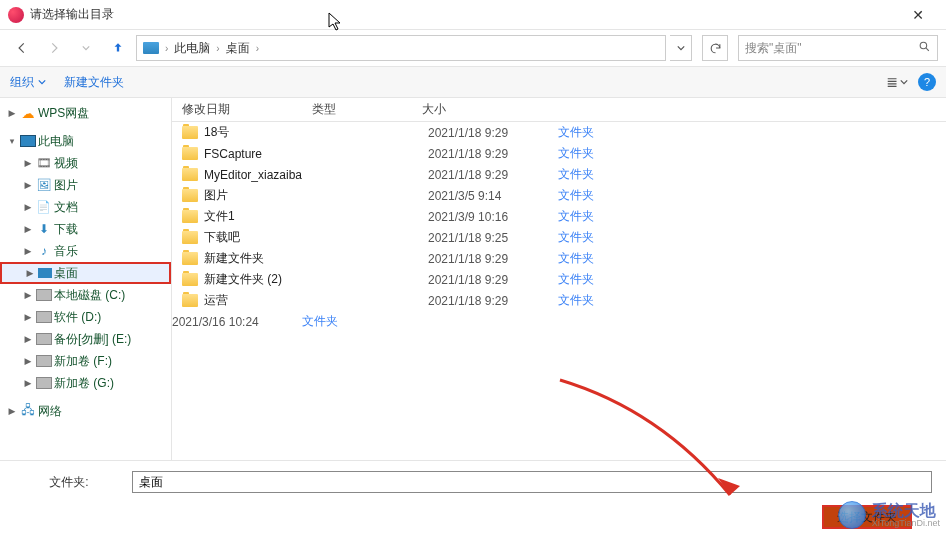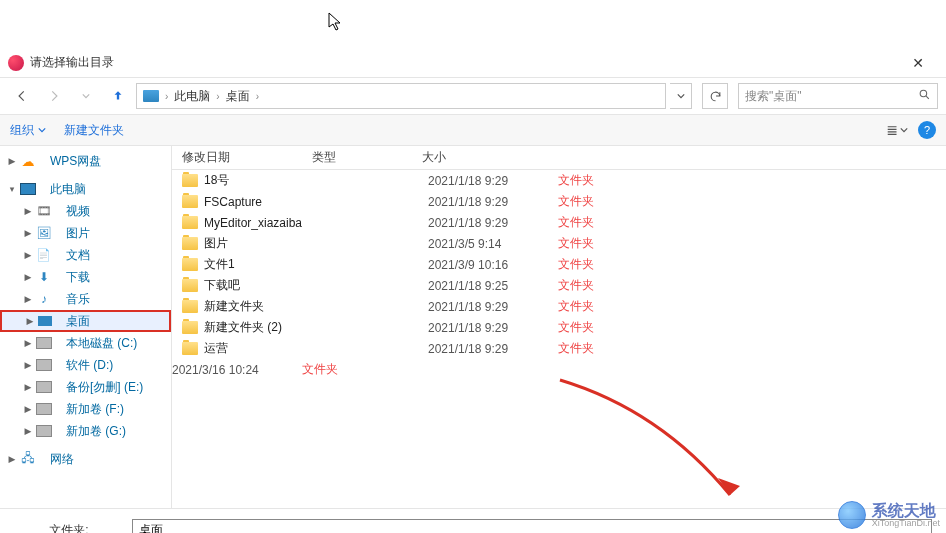--- a/index.html
+++ b/index.html
@@ -1,18 +1,18 @@
 <!DOCTYPE html>
 <html><head>
 <meta charset="utf-8">
 <style>
 * { margin: 0; padding: 0; box-sizing: border-box; font-family: "Microsoft YaHei", "Segoe UI", sans-serif; font-size: 12px; }
 body { background: #fff; width: 946px; height: 533px; overflow: hidden; position: relative; }
 
-.titlebar { height: 30px; display: flex; align-items: center; padding: 4px 8px; border-bottom: 1px solid #e5e5e5; margin-top: 48px; }
+.titlebar { height: 30px; display: flex; align-items: center; padding: 4px 8px; border-bottom: 1px solid #e5e5e5; }
 .titlebar .app-icon { width: 16px; height: 16px; border-radius: 50%; background: radial-gradient(circle at 30% 30%, #ff4d6d, #c9184a); margin-right: 6px; }
 .titlebar .title { flex: 1; color: #333; }
 .titlebar .close { width: 40px; text-align: center; font-size: 14px; color: #333; cursor: pointer; }
 
 .navbar { height: 36px; display: flex; align-items: center; padding: 0 8px; gap: 4px; }
 .nav-btn { width: 28px; height: 28px; display: flex; align-items: center; justify-content: center; color: #666; border-radius: 2px; }
 .nav-btn.disabled { color: #bbb; }
 .nav-btn.up { color: #1e6fd9; }
 .breadcrumb { flex: 1; height: 26px; border: 1px solid #ccc; display: flex; align-items: center; padding: 0 4px; gap: 2px; background: #fff; }
 .bc-icon { width: 16px; height: 12px; background: linear-gradient(#4aa3df,#2e86c1); border-radius: 1px; margin: 0 2px; }
@@ -42,35 +42,35 @@
 .ticon.pc::before { content: ""; width: 14px; height: 10px; background: #2e86c1; display: block; border: 1px solid #1b4f72; }
 .ticon.disk::before { content: ""; width: 14px; height: 10px; background: #bbb; display: block; border: 1px solid #888; }
 .ticon.cloud { color: #ff8c00; font-size: 13px; }
 .ticon.net { color: #2e86c1; font-size: 12px; }
 .ticon.vid { color: #555; }
 .ticon.img { color: #2e86c1; }
 .ticon.doc { color: #555; }
 .ticon.dl { color: #2e86c1; }
 .ticon.mus { color: #2e86c1; }
 .ticon.desk { background: #2e86c1; width:14px; height:10px; }
-.tree-label { color: #0369a1; margin-left: 12px; }
+.tree-label { color: #14532d; }
 
 .listpane { flex: 1; display: flex; flex-direction: column; }
 .colheaders { height: 24px; display: flex; align-items: center; border-bottom: 1px solid #e5e5e5; color: #444; }
 .colh { padding-left: 10px; display: flex; align-items: center; gap: 6px; }
 .colh.name { width: 256px; }
 .colh.date { width: 130px; }
 .colh.type { width: 110px; }
 .colh.size { width: 80px; }
 .sort-ind { font-size: 8px; color: #888; }
 .filelist { flex: 1; overflow: auto; }
 .row { height: 21px; display: flex; align-items: center; }
 .row .cname { width: 256px; padding-left: 10px; display: flex; align-items: center; gap: 6px; color: #222; }
 .row .cdate { width: 130px; color: #555; }
-.row .ctype { width: 110px; color: #ef4444; }
+.row .ctype { width: 110px; color: #3b82f6; }
 .row .csize { width: 80px; color: #555; }
 .ficon { width: 16px; height: 13px; background: linear-gradient(#ffe08a,#f6c344); border-radius: 1px; position: relative; }
 .ficon::before { content:""; position:absolute; top:-2px; left:1px; width:6px; height:2px; background:#f6c344; border-radius:1px 1px 0 0; }
 
 .footer { border-top: 1px solid #e5e5e5; padding: 10px 14px; display: flex; flex-direction: column; gap: 12px; }
 .folder-row { display: flex; align-items: center; gap: 8px; }
 .folder-label { width: 110px; text-align: center; color: #333; }
 .folder-input { flex: 1; height: 22px; border: 1px solid #888; padding: 0 6px; background: #fff; }
 .button-row { display: flex; justify-content: flex-end; gap: 8px; padding-right: 20px; }
 .btn { min-width: 90px; height: 24px; border: 1px solid #888; background: #c2410c; display: flex; align-items: center; justify-content: center; color: #222; }

